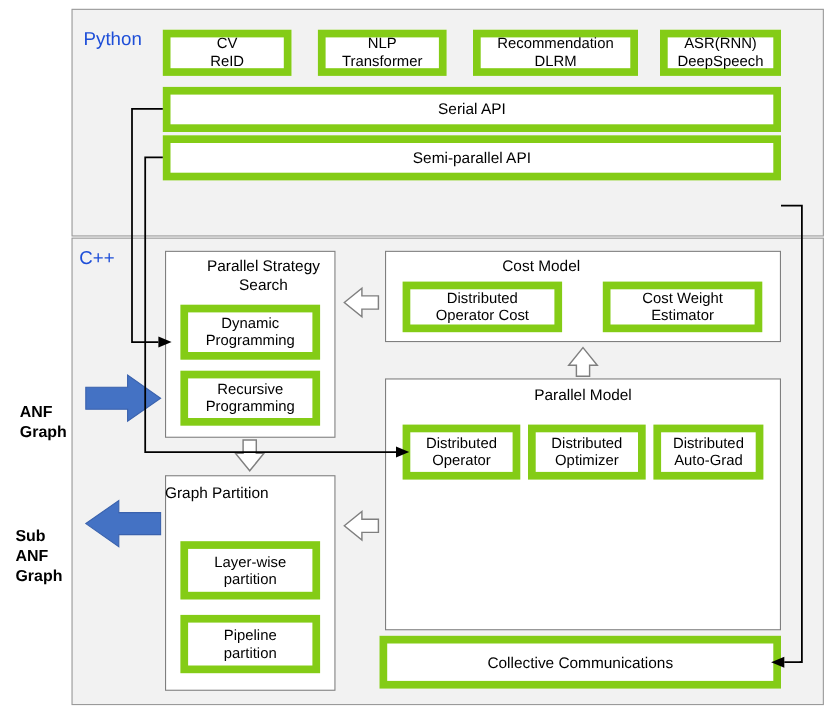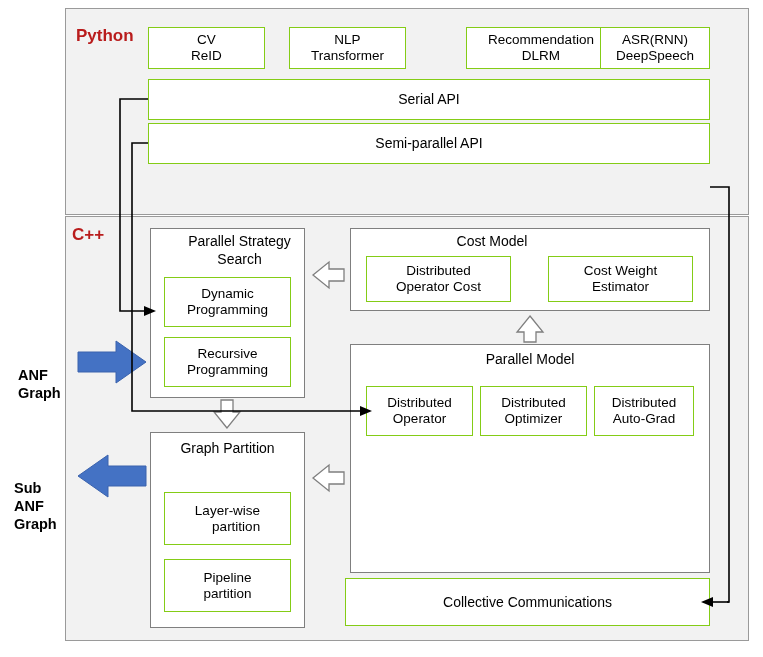--- a/index.html
+++ b/index.html
@@ -19,29 +19,29 @@
     background: #ffffff;
   }
   .abs { position: absolute; box-sizing: border-box; }
 
   
   .section {
     background: #f2f2f2;
     border: 1px solid #9a9a9a;
   }
   .section-label {
-    color: #b91c1c;
+    color: #1d4ed8;
     font-size: 17px;
-    font-weight: bold;
+    font-weight: normal;
   }
 
   
   .box {
     background: #ffffff;
-    border: 1px solid #84cc16;
+    border: 7px solid #84cc16;
     display: flex;
     align-items: center;
     justify-content: center;
     text-align: center;
     font-size: 13.5px;
     line-height: 1.18;
     padding: 2px 4px;
   }
   .grp {
     background: #ffffff;
@@ -78,21 +78,21 @@
       <div>CV</div>
       <div>ReID</div>
     </div>
   </div>
   <div class="abs box" style="left:289px; top:27px; width:117px; height:42px;">
     <div>
       <div>NLP</div>
       <div>Transformer</div>
     </div>
   </div>
-  <div class="abs box" style="left:430px; top:27px; width:150px; height:42px;margin-left:36px;">
+  <div class="abs box" style="left:430px; top:27px; width:150px; height:42px;">
     <div>
       <div>Recommendation</div>
       <div>DLRM</div>
     </div>
   </div>
   <div class="abs box" style="left:600px; top:27px; width:110px; height:42px;">
     <div>
       <div>ASR(RNN)</div>
       <div>DeepSpeech</div>
     </div>
@@ -110,22 +110,22 @@
 
   <div class="abs grp" style="left:150px; top:228px; width:155px; height:170px;"></div>
   <div class="abs" style="left:150px; top:233px; width:155px; text-align:center; font-size:14px; line-height:1.25; white-space:pre-line;margin-left:12px;">Parallel Strategy
 Search</div>
   <div class="abs box" style="left:164px; top:277px; width:127px; height:50px; white-space:pre-line;">Dynamic
 Programming</div>
   <div class="abs box" style="left:164px; top:337px; width:127px; height:50px; white-space:pre-line;">Recursive
 Programming</div>
 
   <div class="abs grp" style="left:150px; top:432px; width:155px; height:196px;"></div>
-  <div class="abs" style="left:150px; top:440px; width:155px; text-align:center; font-size:14px; line-height:1.25; white-space:pre-line;">Graph Partition</div>
-  <div class="abs box" style="left:164px; top:492px; width:127px; height:53px; white-space:pre-line;text-align:right;">Layer-wise
+  <div class="abs" style="left:150px; top:440px; width:155px; font-size:14px; line-height:1.25; white-space:pre-line;">Graph Partition</div>
+  <div class="abs box" style="left:164px; top:492px; width:127px; height:53px; white-space:pre-line;">Layer-wise
 partition</div>
   <div class="abs box" style="left:164px; top:559px; width:127px; height:53px; white-space:pre-line;">Pipeline
 partition</div>
 
   <div class="abs grp" style="left:350px; top:228px; width:360px; height:83px;"></div>
   <div class="abs" style="left:350px; top:233px; width:284px; text-align:center; font-size:14px;">Cost Model</div>
   <div class="abs box" style="left:366px; top:256px; width:145px; height:46px; white-space:pre-line;">Distributed
 Operator Cost</div>
   <div class="abs box" style="left:548px; top:256px; width:145px; height:46px; white-space:pre-line;">Cost Weight
 Estimator</div>

